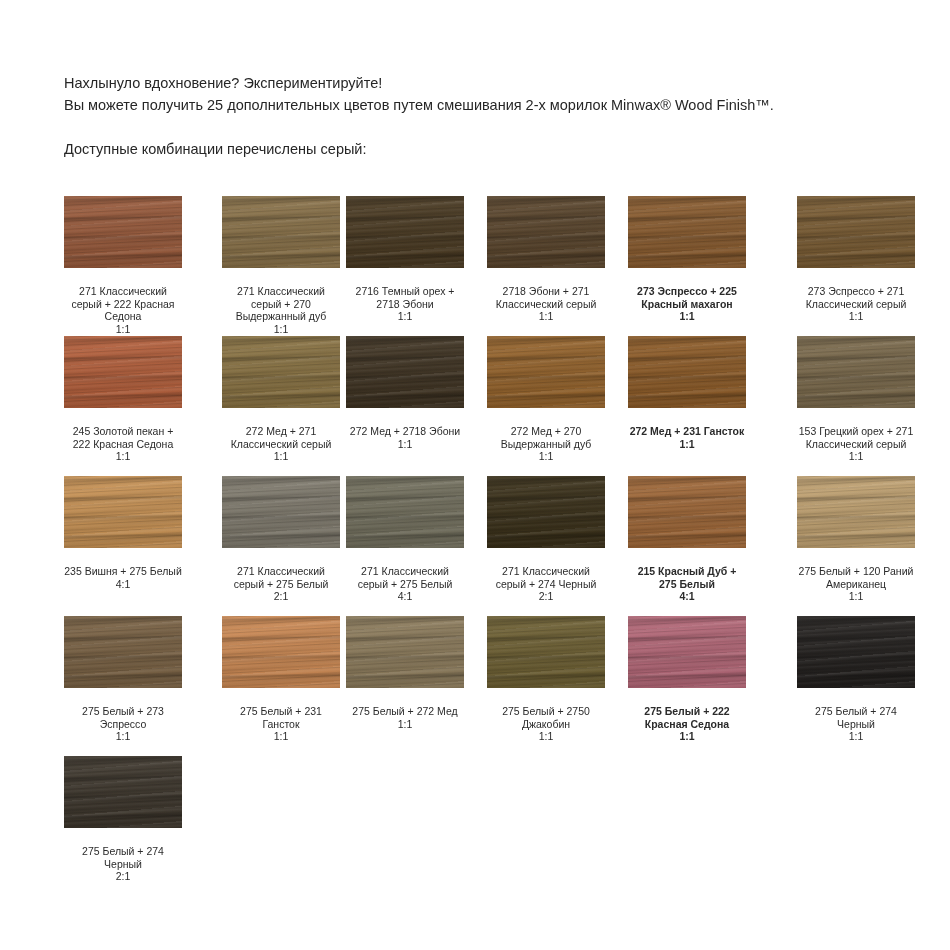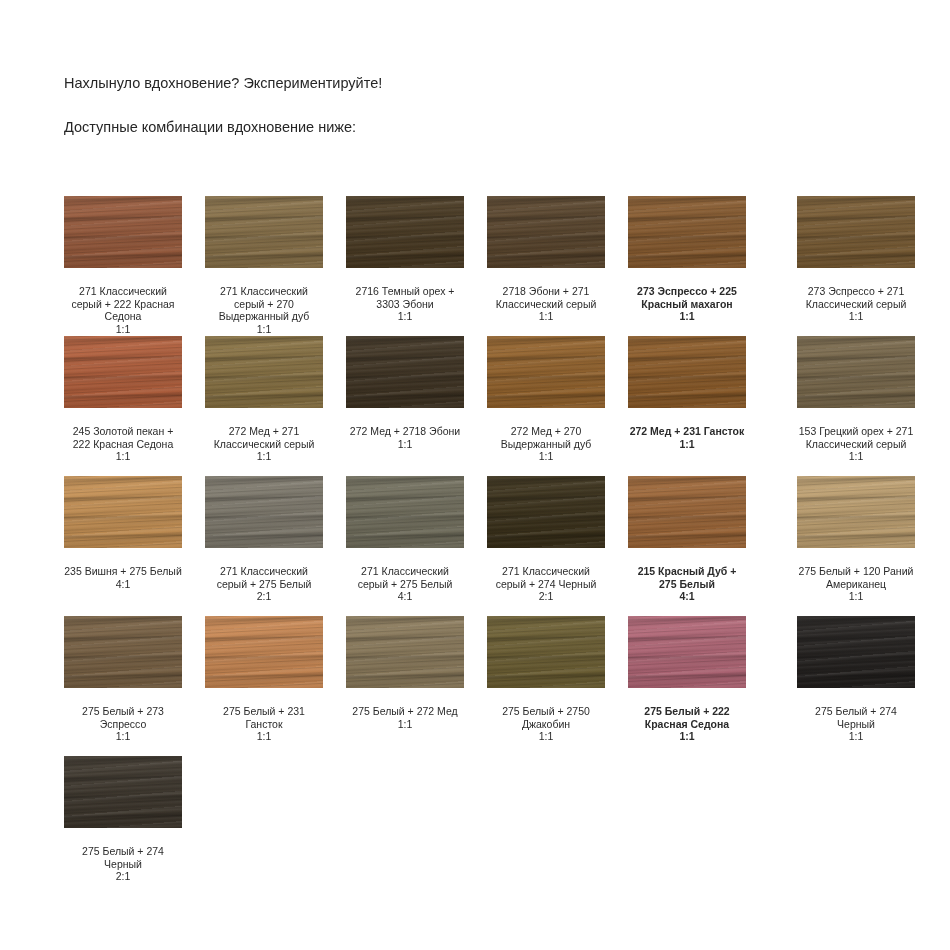--- a/index.html
+++ b/index.html
@@ -52,21 +52,21 @@
     position: relative;
     height: 140px;
   }
 
   .cell {
     position: absolute;
     top: 0;
     width: 118px;
   }
   .cell.c0 { left: 0px; }
-  .cell.c1 { left: 141px; }
+  .cell.c1 { left: 158px; }
   .cell.c2 { left: 282px; }
   .cell.c3 { left: 423px; }
   .cell.c4 { left: 564px; font-weight: bold; }
   .cell.c5 { left: 733px; }
 
   .swatch {
     width: 118px;
     height: 72px;
     display: block;
     position: relative;
@@ -129,36 +129,37 @@
     display: block;
   }
 </style>
 </head>
 <body>
 
 <div class="page">
 
   <div class="intro">
     <div class="intro-line">Нахлынуло вдохновение? Экспериментируйте!</div>
-    <div class="intro-line spaced">Доступные комбинации вдохновение ниже:</div>
+    <div class="intro-line">Вы можете получить 25 дополнительных цветов путем смешивания 2-х морилок Minwax® Wood Finish™.</div>
+    <div class="intro-line spaced">Доступные комбинации перечислены серый:</div>
   </div>
 
   <div class="grid" id="grid">
       <div class="row">
         <div class="cell c0">
           <div class="swatch" style="background-color: rgb(154, 91, 60);"></div>
           <div class="caption"><span>271 Классический серый + 222 Красная Седона</span><span class="ratio">1:1</span></div>
         </div>
         <div class="cell c1">
           <div class="swatch" style="background-color: rgb(138, 114, 73);"></div>
           <div class="caption"><span>271 Классический серый + 270 Выдержанный дуб</span><span class="ratio">1:1</span></div>
         </div>
         <div class="cell c2">
           <div class="swatch" style="background-color: rgb(74, 58, 34);"></div>
-          <div class="caption"><span>2716 Темный орех + 3303 Эбони</span><span class="ratio">1:1</span></div>
+          <div class="caption"><span>2716 Темный орех + 2718 Эбони</span><span class="ratio">1:1</span></div>
         </div>
         <div class="cell c3">
           <div class="swatch" style="background-color: rgb(90, 69, 44);"></div>
           <div class="caption"><span>2718 Эбони + 271 Классический серый</span><span class="ratio">1:1</span></div>
         </div>
         <div class="cell c4">
           <div class="swatch" style="background-color: rgb(138, 92, 47);"></div>
           <div class="caption"><span>273 Эспрессо + 225 Красный махагон</span><span class="ratio">1:1</span></div>
         </div>
         <div class="cell c5">

